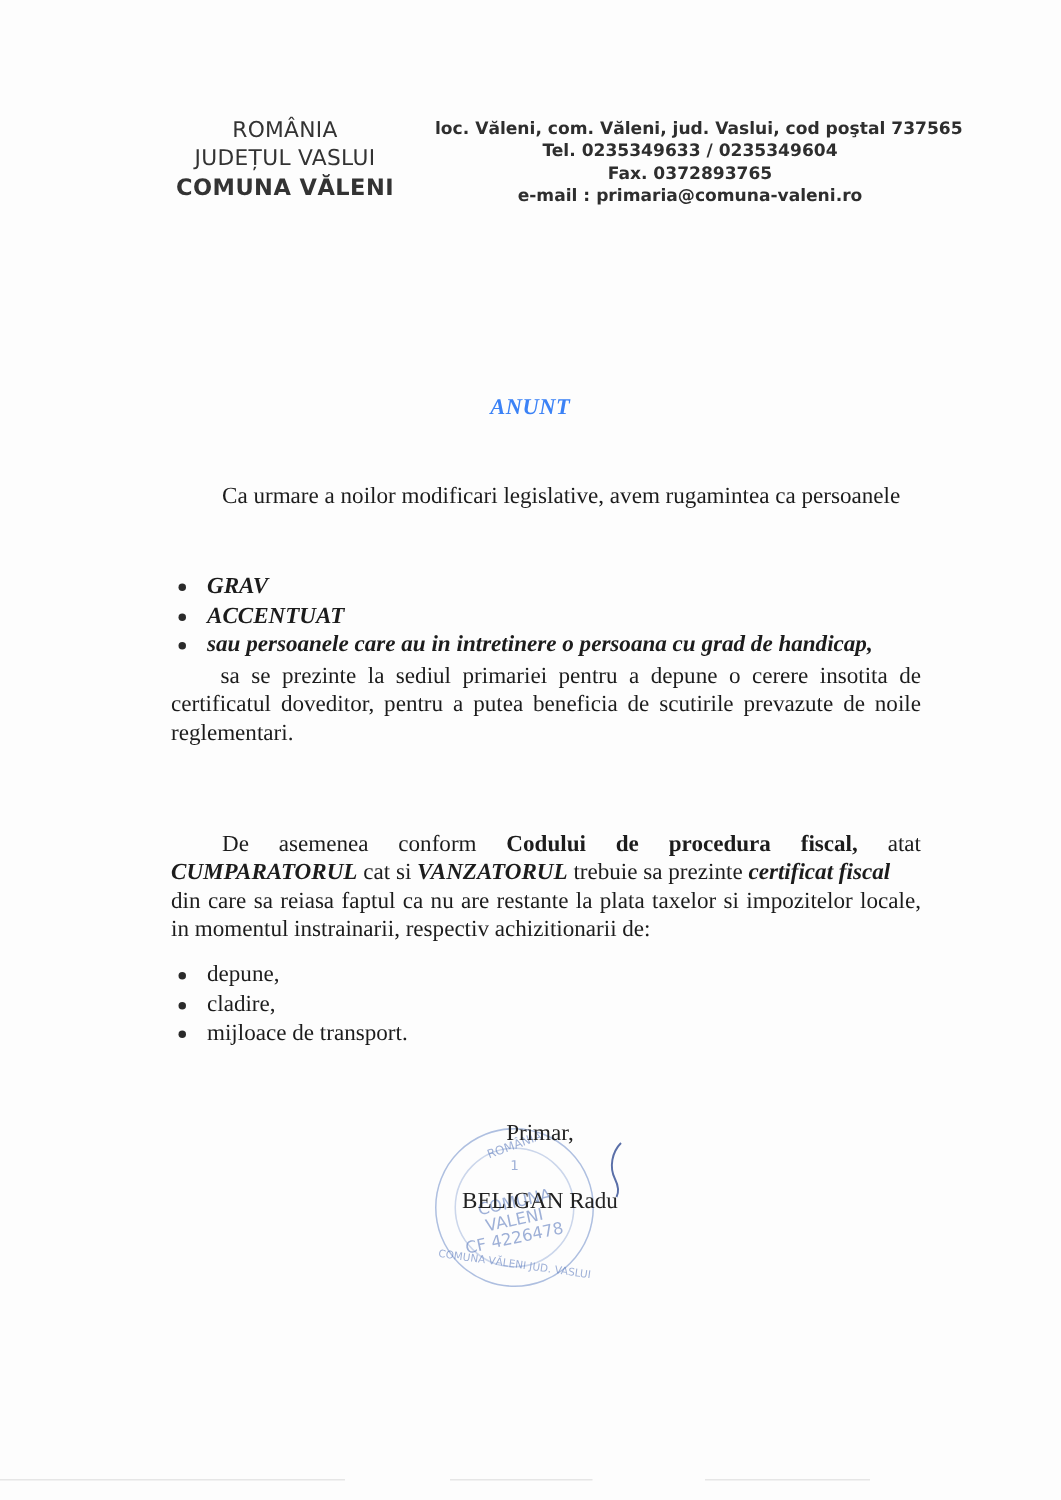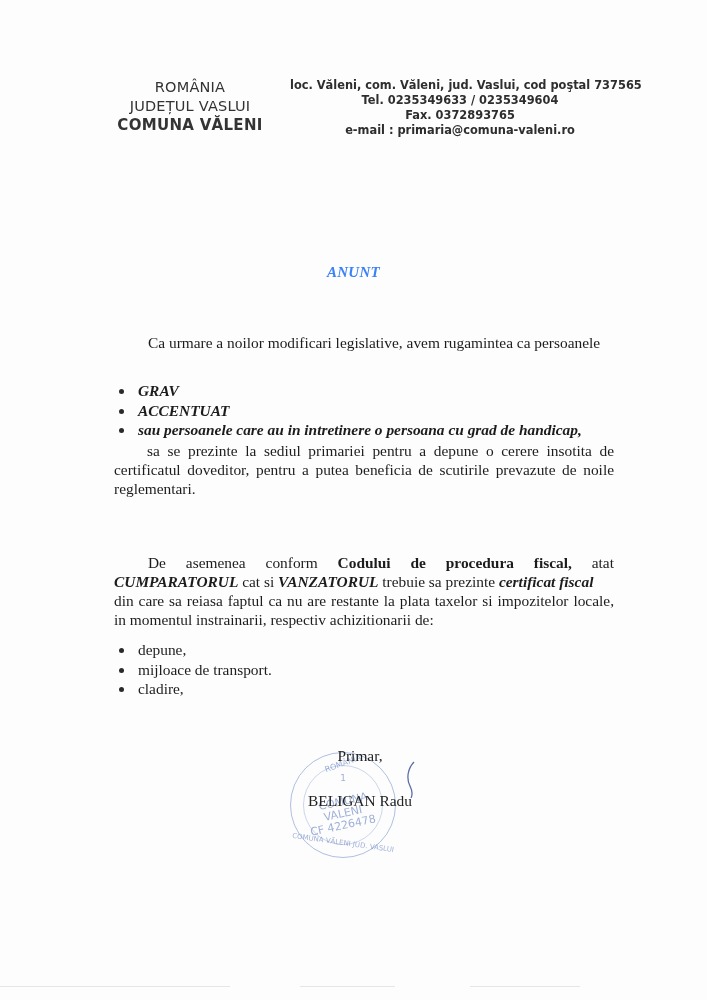--- a/index.html
+++ b/index.html
@@ -98,21 +98,21 @@
     <div>loc. Văleni, com. Văleni, jud. Vaslui, cod poştal 737565</div>
     <div>Tel. 0235349633 / 0235349604</div>
     <div>Fax. 0372893765</div>
     <div>e-mail : primaria@comuna-valeni.ro</div>
   </div>
 
   <div class="title">ANUNT</div>
 
   <div class="body-text">
     <div class="para" style="top:321px;">
-      <div class="just-line" style="padding-left:34px;margin-top:12px;">
+      <div class="just-line" style="padding-left:34px;">
         <span>Ca urmare a noilor modificari legislative, avem rugamintea ca persoanele</span>
       </div>
     </div>
 
     <ul class="bullets" style="top:381px;">
       <li class="bi"><span class="dot"></span><span>GRAV</span></li>
       <li class="bi"><span class="dot"></span><span>ACCENTUAT</span></li>
       <li class="bi"><span class="dot"></span><span>sau persoanele care au in intretinere o persoana cu grad de handicap,</span></li>
     </ul>
 
@@ -132,22 +132,22 @@
         <span>atat</span>
       </div>
       <div class="just-line">
         <span><span class="bi">CUMPARATORUL</span> <span>cat si</span> <span class="bi">VANZATORUL</span> <span>trebuie sa prezinte</span> <span class="bi">certificat fiscal</span></span>
       </div>
       <div style="text-align:justify; text-align-last:left;">din care sa reiasa faptul ca nu are restante la plata taxelor si impozitelor locale, in momentul instrainarii, respectiv  achizitionarii de:</div>
     </div>
 
     <ul class="bullets" style="top:640px;">
       <li><span class="dot"></span><span>depune,</span></li>
+      <li><span class="dot"></span><span>cladire,</span></li>
       <li><span class="dot"></span><span>mijloace de transport.</span></li>
-      <li><span class="dot"></span><span>cladire,</span></li>
     </ul>
   </div>
 
   <div class="stamp">
     <div class="inner"></div>
     <div class="txt top">ROMÂNIA</div>
     <div class="txt" style="top:20px;font-size:9px;transform:none;">1</div>
     <div class="txt t1">COMUNA</div>
     <div class="txt t2">VALENI</div>
     <div class="txt t3">CF 4226478</div>

